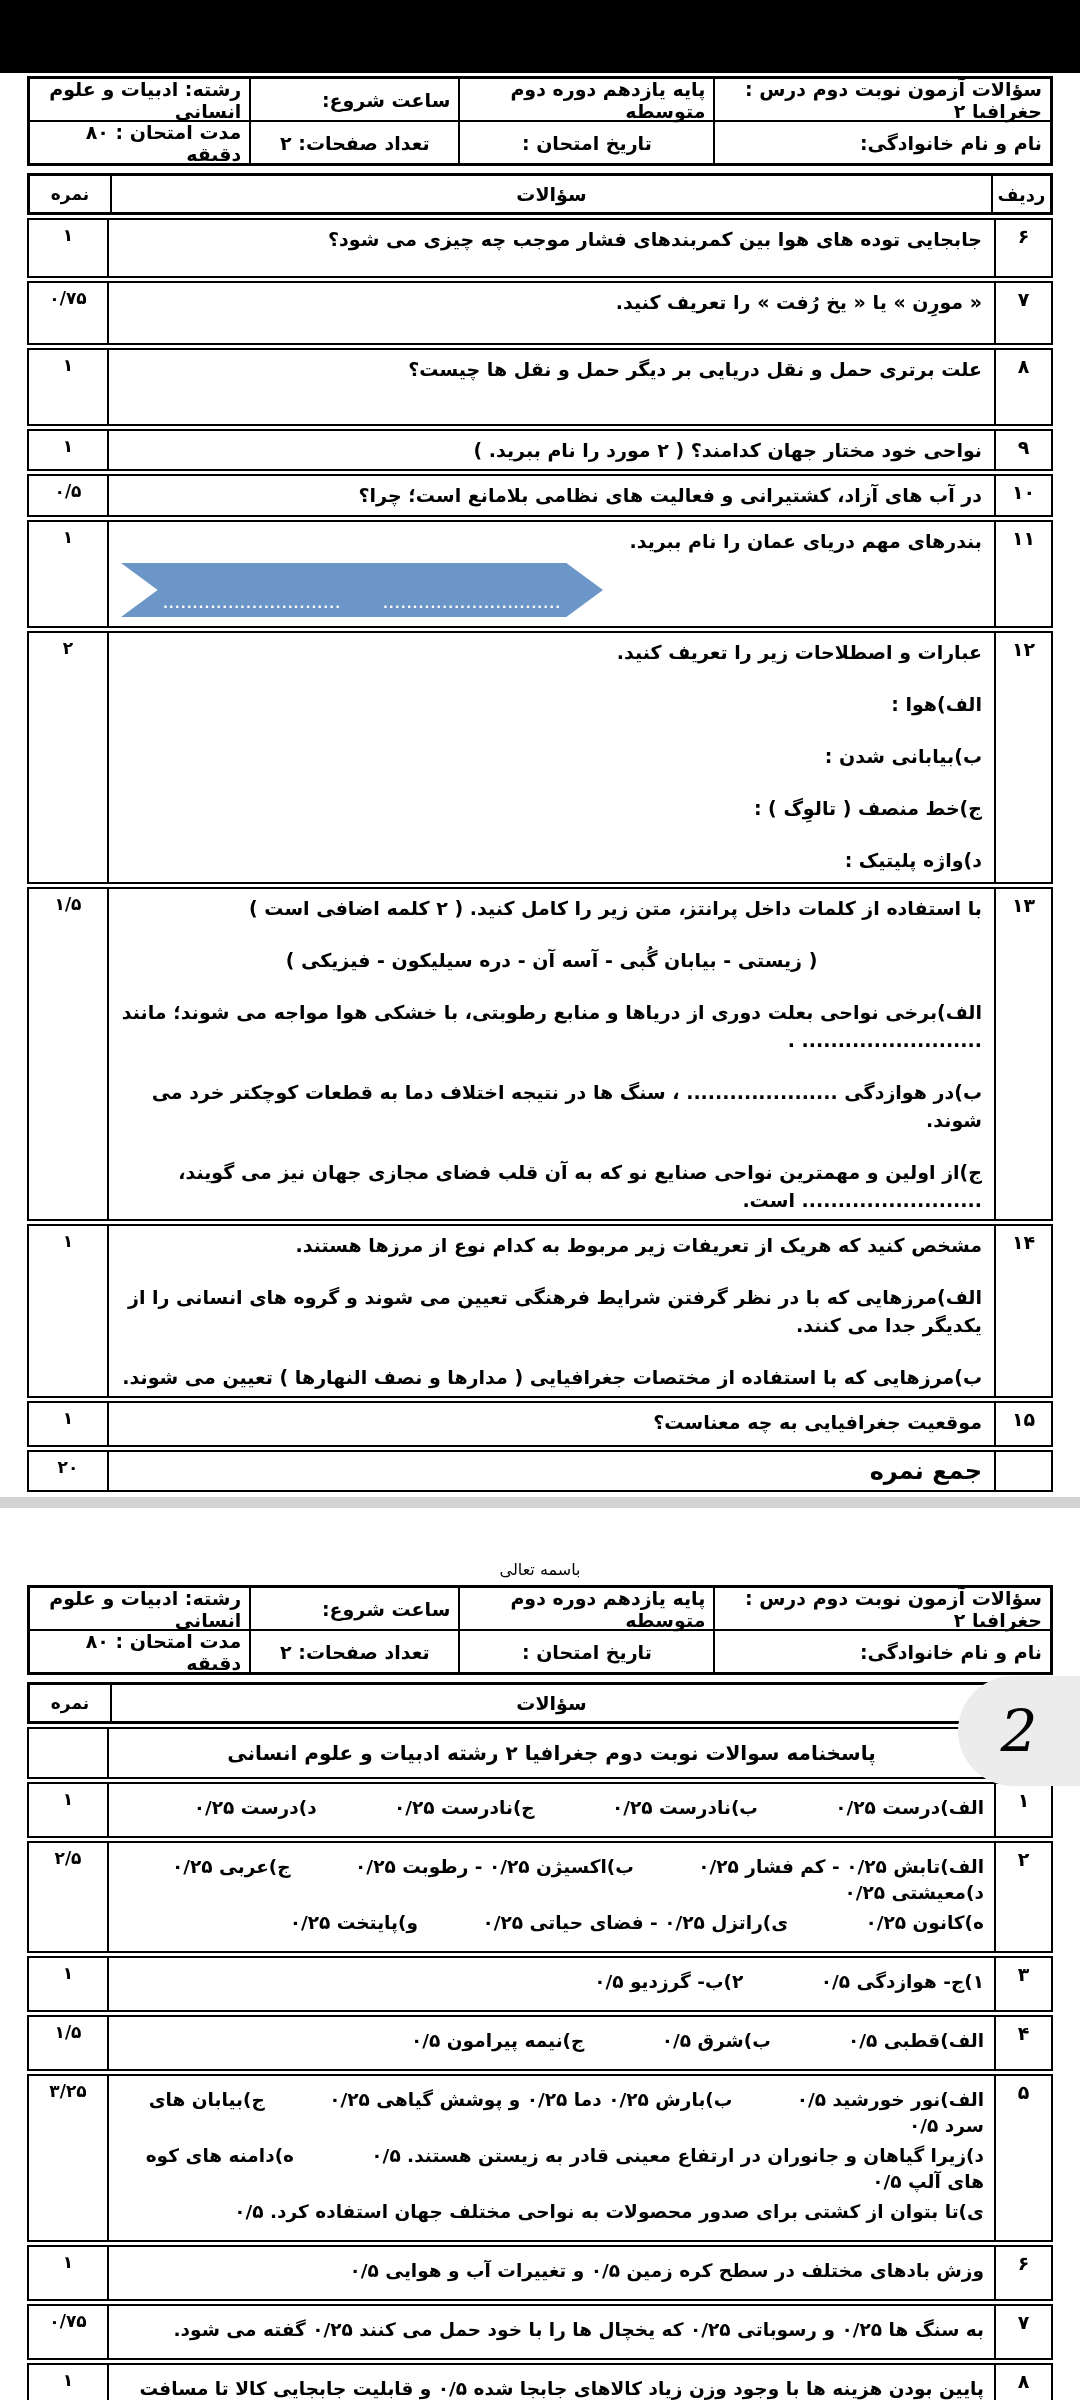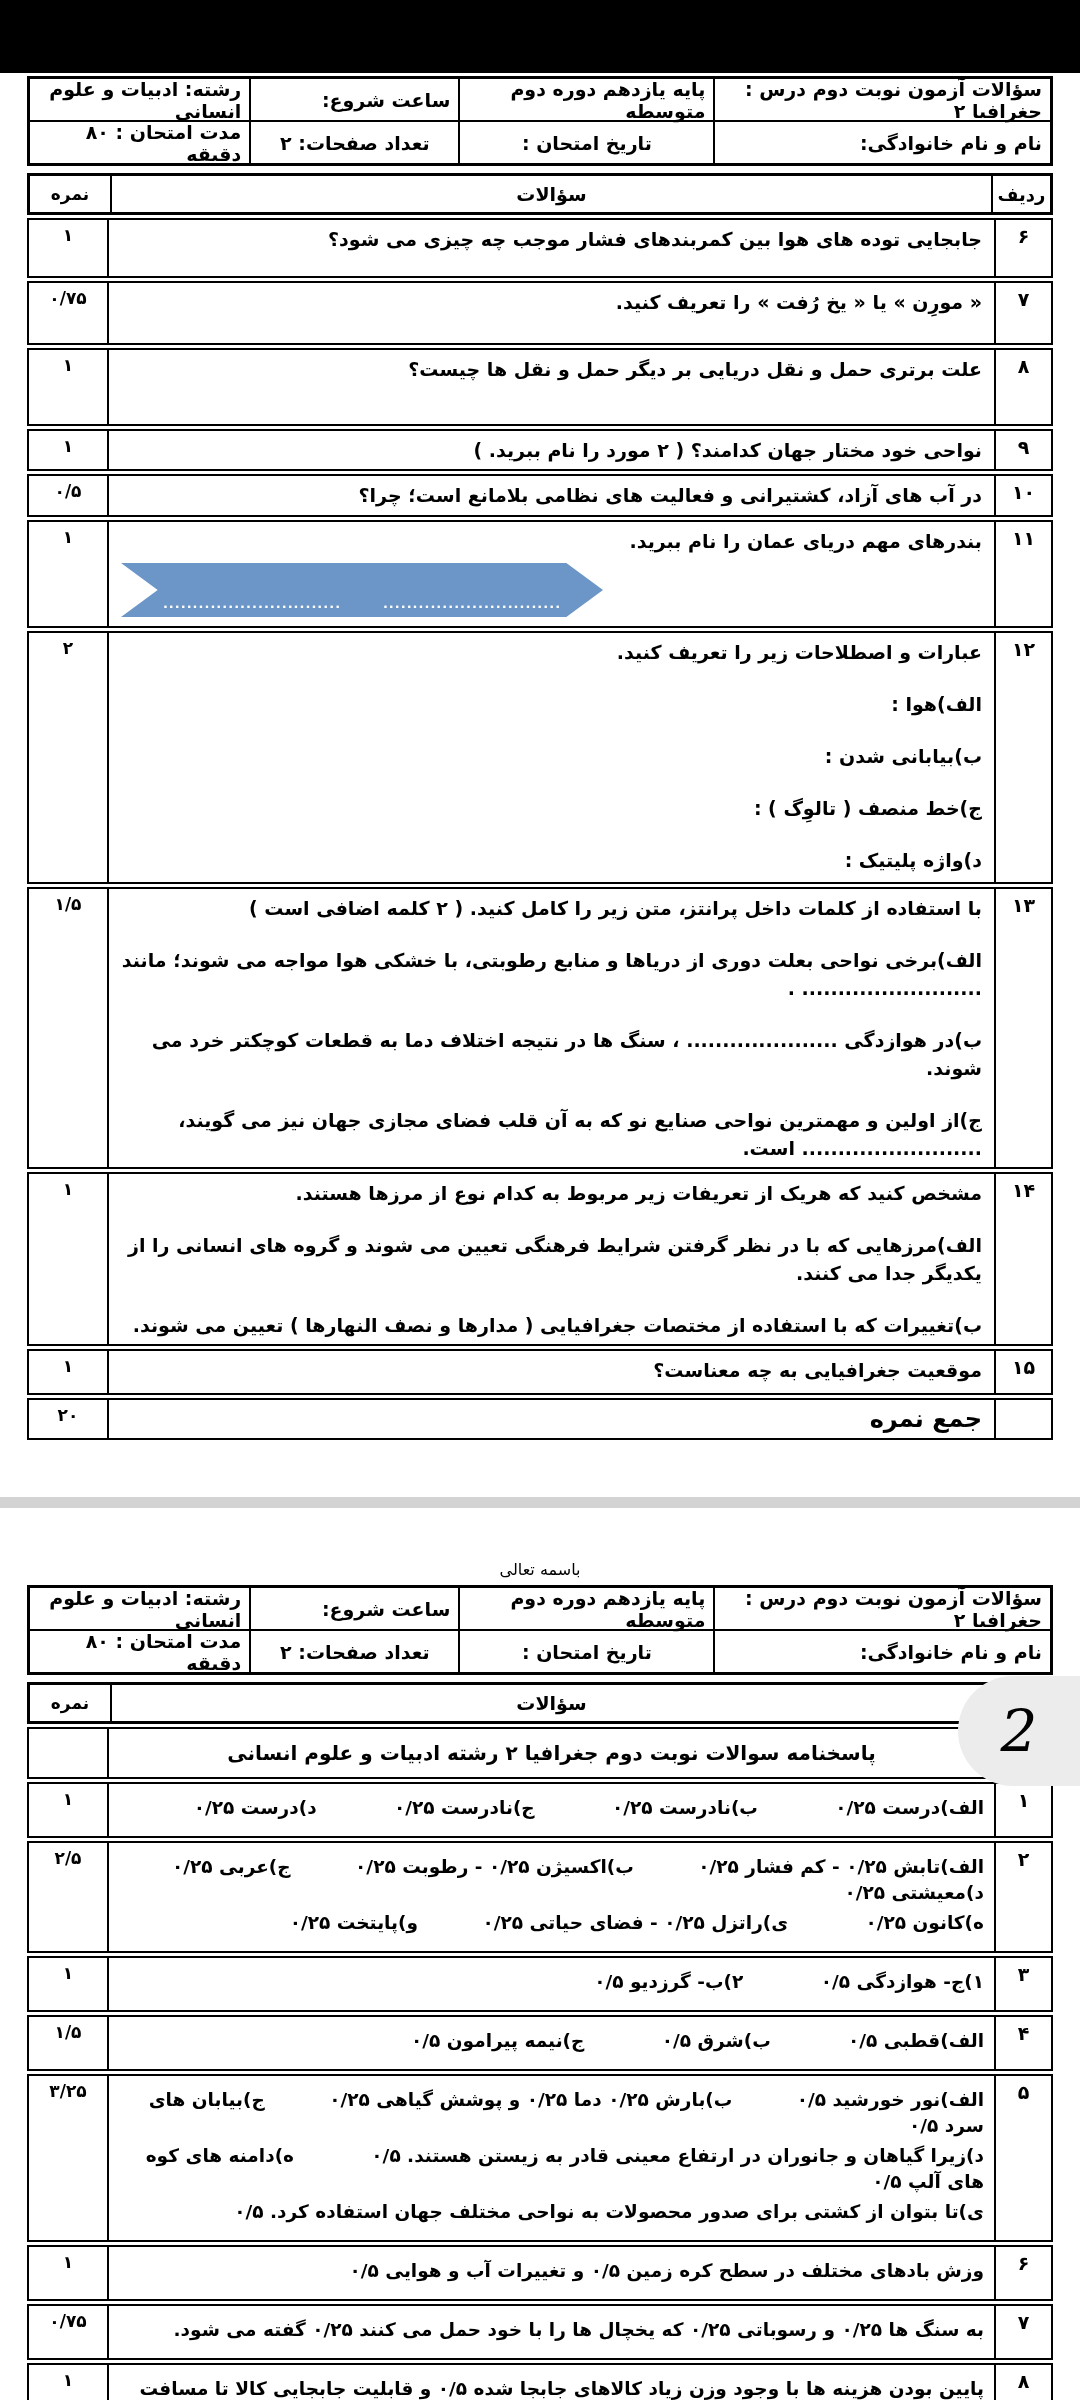--- a/index.html
+++ b/index.html
@@ -143,32 +143,33 @@
             <div class="q-line">ب)بیابانی شدن :</div>
             <div class="q-line">ج)خط منصف ( تالوِگ ) :</div>
             <div class="q-line">د)واژه پلیتیک :</div>
           </div>
           <div class="q-score">۲</div>
         </div>
         <div class="qrow" style="min-height: 256px;">
           <div class="q-num">۱۳</div>
           <div class="q-body">
             <div class="q-line">با استفاده از کلمات داخل پرانتز، متن زیر را کامل کنید. ( ۲ کلمه اضافی است )</div>
+            <div class="q-line center">( زیستی - بیابان گُبی - آسه آن - دره سیلیکون - فیزیکی )</div>
             <div class="q-line">الف)برخی نواحی بعلت دوری از دریاها و منابع رطوبتی، با خشکی هوا مواجه می شوند؛ مانند ......................... .</div>
             <div class="q-line">ب)در هوازدگی ..................... ، سنگ ها در نتیجه اختلاف دما به قطعات کوچکتر خرد می شوند.</div>
             <div class="q-line">ج)از اولین و مهمترین نواحی صنایع نو که به آن قلب فضای مجازی جهان نیز می گویند، ......................... است.</div>
           </div>
           <div class="q-score">۱/۵</div>
         </div>
         <div class="qrow" style="min-height: 157px;">
           <div class="q-num">۱۴</div>
           <div class="q-body">
             <div class="q-line">مشخص کنید که هریک از تعریفات زیر مربوط به کدام نوع از مرزها هستند.</div>
             <div class="q-line">الف)مرزهایی که با در نظر گرفتن شرایط فرهنگی تعیین می شوند و گروه های انسانی را از یکدیگر جدا می کنند.</div>
-            <div class="q-line">ب)تغییرات که با استفاده از مختصات جغرافیایی ( مدارها و نصف النهارها ) تعیین می شوند.</div>
+            <div class="q-line">ب)مرزهایی که با استفاده از مختصات جغرافیایی ( مدارها و نصف النهارها ) تعیین می شوند.</div>
           </div>
           <div class="q-score">۱</div>
         </div>
         <div class="qrow" style="min-height: 46px;">
           <div class="q-num">۱۵</div>
           <div class="q-body">
             <div class="q-line" style="margin-bottom: 0px;">موقعیت جغرافیایی به چه معناست؟</div>
           </div>
           <div class="q-score">۱</div>
         </div>

